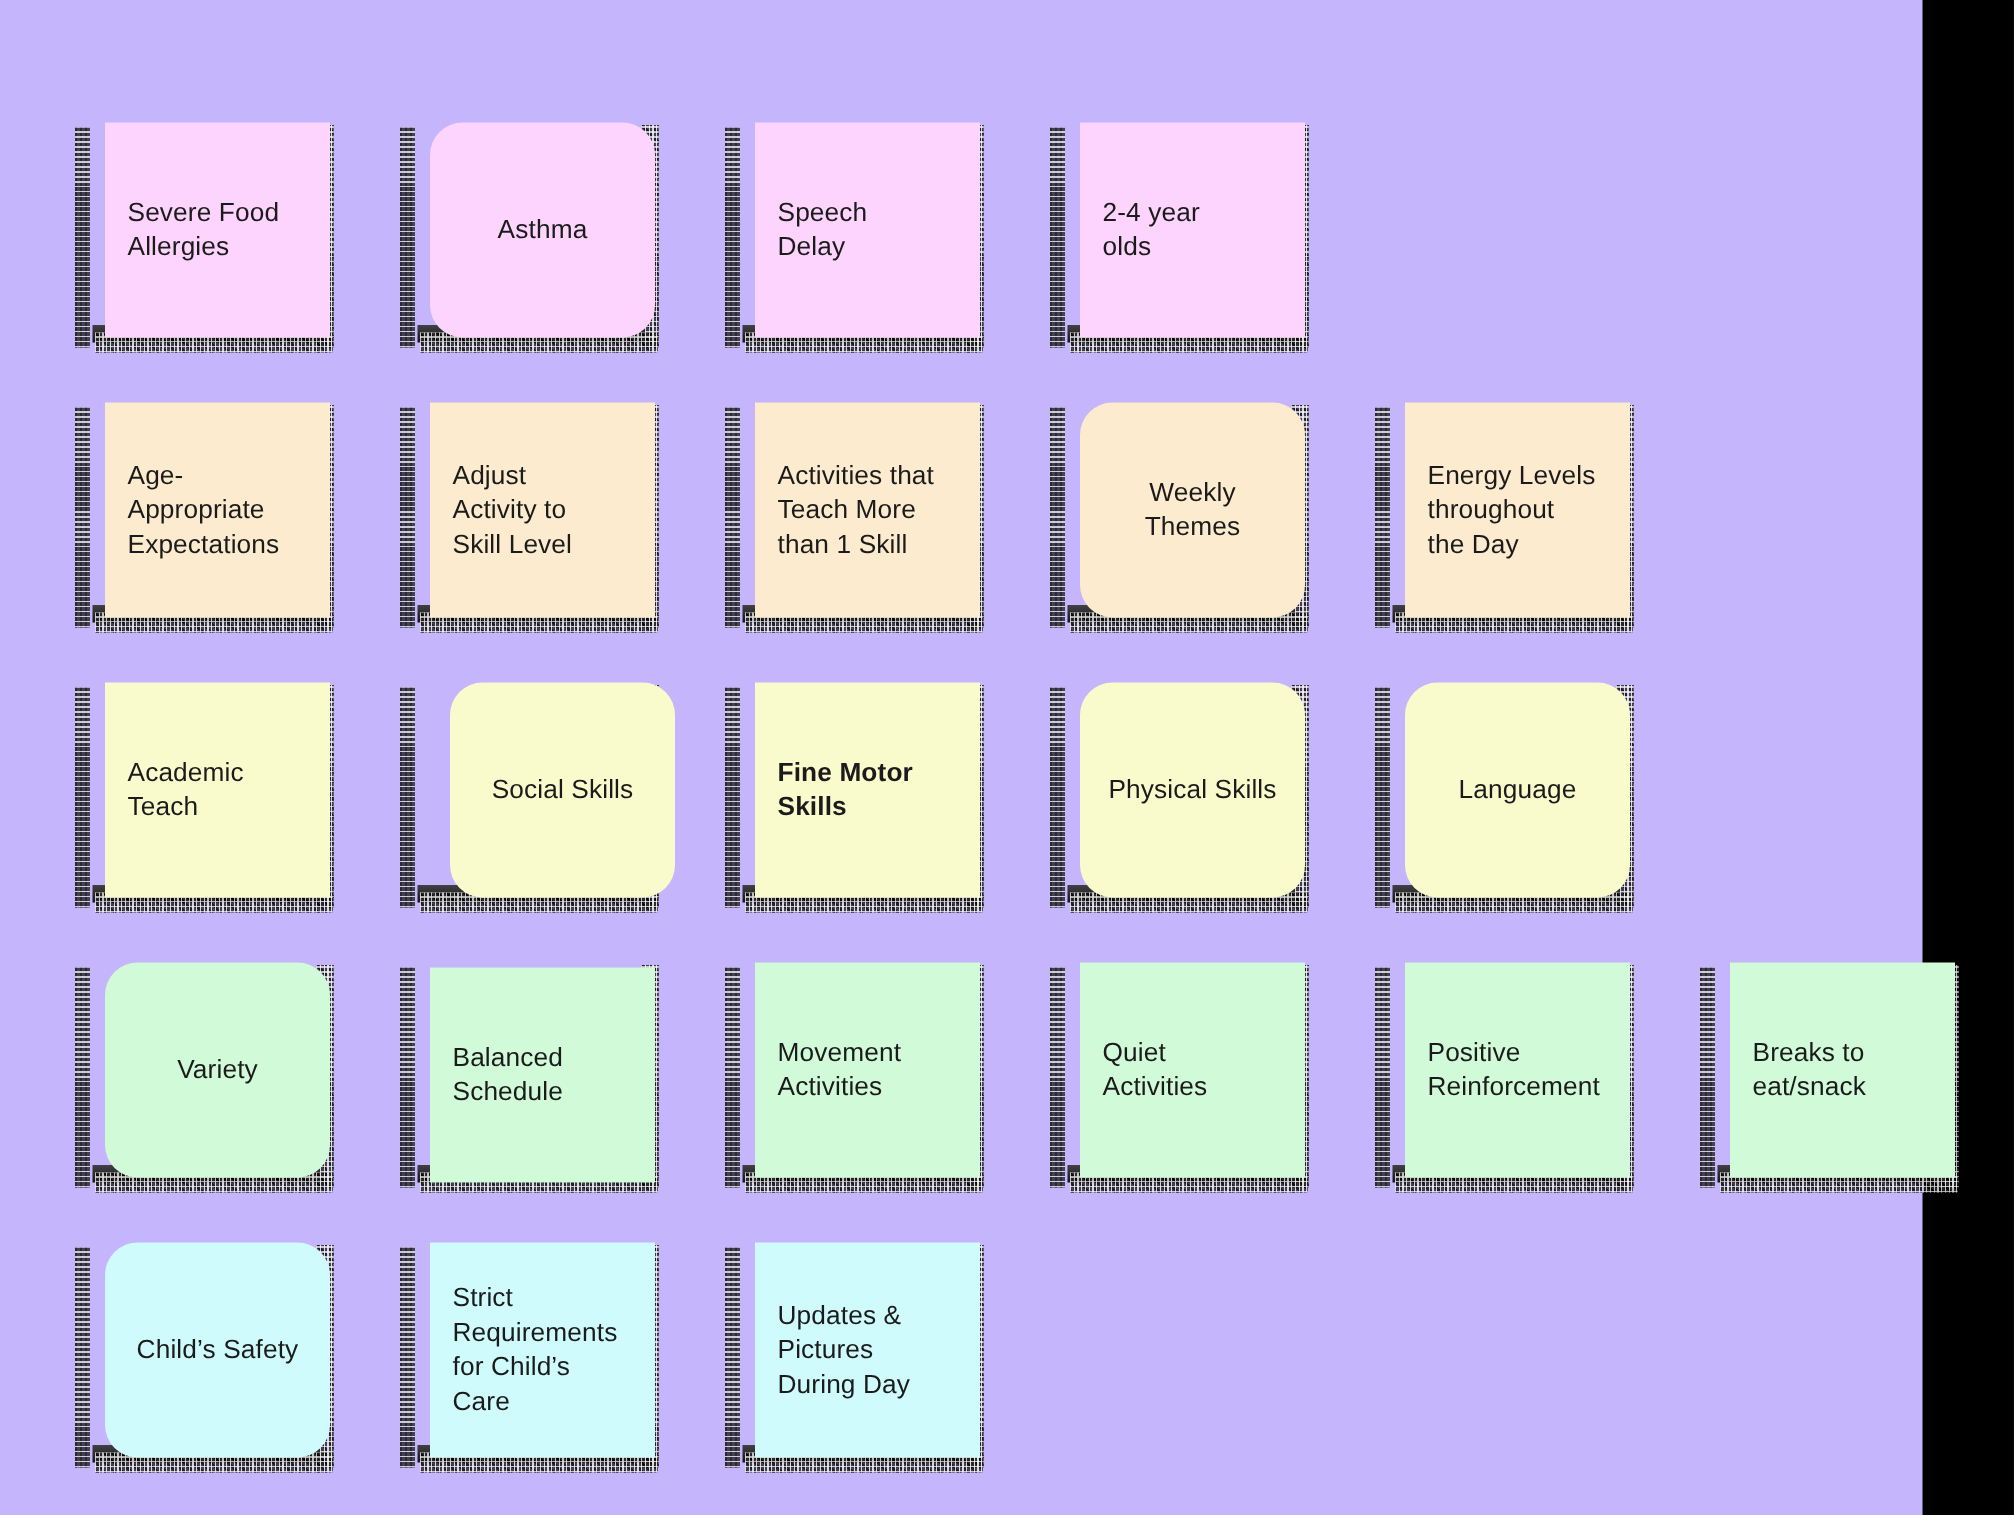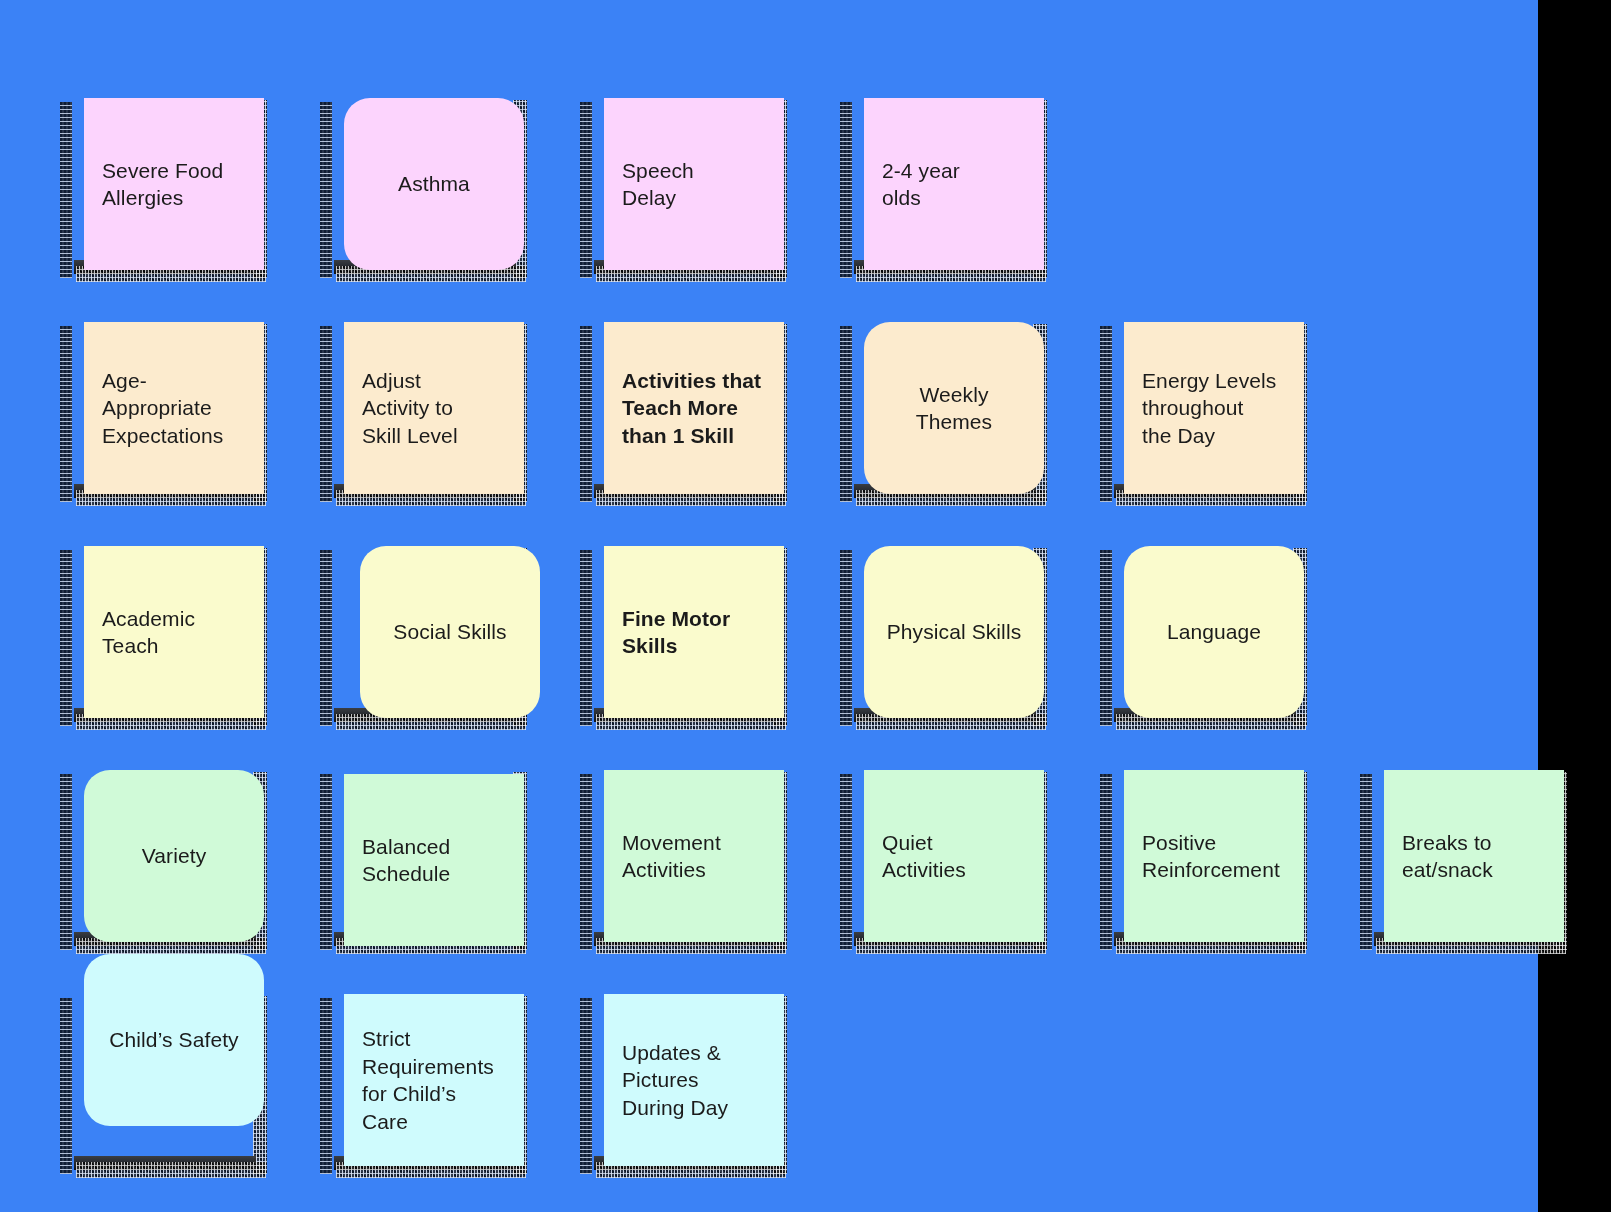--- a/index.html
+++ b/index.html
@@ -103,21 +103,21 @@
     top: 166px;
     width: 182px;
     height: 14px;
     background: linear-gradient(180deg, #3a3a3a 0%, #1a1a1a 70%, #0a0a0a 100%);
     opacity: 0.95;
   }
 </style>
 </head>
 <body>
 
-<div id="board" style="background: #3b82f6; width: 1538px; height: 1212px;">
+<div id="board" style="background: #c4b5fd; width: 1538px; height: 1212px;">
     <div style="position: absolute; left: 0px; top: 0px;">
       <div class="note-shadow" style="left: 72px; top: 94px;">
         <i></i>
         <b></b>
       </div>
       <div class="note left" style="left: 84px; top: 98px; background: rgb(252, 212, 253); color: rgb(27, 27, 27);">Severe Food
 Allergies</div>
       <div class="note-shadow" style="left: 332px; top: 94px;">
         <i></i>
         <b></b>
@@ -148,21 +148,21 @@
         <i></i>
         <b></b>
       </div>
       <div class="note left" style="left: 344px; top: 322px; background: rgb(252, 235, 206); color: rgb(27, 27, 27);">Adjust
 Activity to
 Skill Level</div>
       <div class="note-shadow" style="left: 592px; top: 318px;">
         <i></i>
         <b></b>
       </div>
-      <div class="note left" style="left: 604px; top: 322px; background: rgb(252, 235, 206); color: rgb(27, 27, 27); font-weight: bold;">Activities that
+      <div class="note left" style="left: 604px; top: 322px; background: rgb(252, 235, 206); color: rgb(27, 27, 27);">Activities that
 Teach More
 than 1 Skill</div>
       <div class="note-shadow" style="left: 852px; top: 318px;">
         <i></i>
         <b></b>
       </div>
       <div class="note center" style="left: 864px; top: 322px; background: rgb(252, 235, 206); color: rgb(27, 27, 27);">Weekly
 Themes</div>
       <div class="note-shadow" style="left: 1112px; top: 318px;">
         <i></i>
@@ -236,21 +236,21 @@
         <b></b>
       </div>
       <div class="note left" style="left: 1384px; top: 770px; background: rgb(208, 250, 216); color: rgb(27, 27, 27);">Breaks to
 eat/snack</div>
     </div>
     <div style="position: absolute; left: 0px; top: 0px;">
       <div class="note-shadow" style="left: 72px; top: 990px;">
         <i></i>
         <b></b>
       </div>
-      <div class="note center" style="left: 84px; top: 954px; background: rgb(207, 251, 253); color: rgb(27, 27, 27);">Child’s Safety</div>
+      <div class="note center" style="left: 84px; top: 994px; background: rgb(207, 251, 253); color: rgb(27, 27, 27);">Child’s Safety</div>
       <div class="note-shadow" style="left: 332px; top: 990px;">
         <i></i>
         <b></b>
       </div>
       <div class="note left" style="left: 344px; top: 994px; background: rgb(207, 251, 253); color: rgb(27, 27, 27);">Strict
 Requirements
 for Child’s
 Care</div>
       <div class="note-shadow" style="left: 592px; top: 990px;">
         <i></i>

